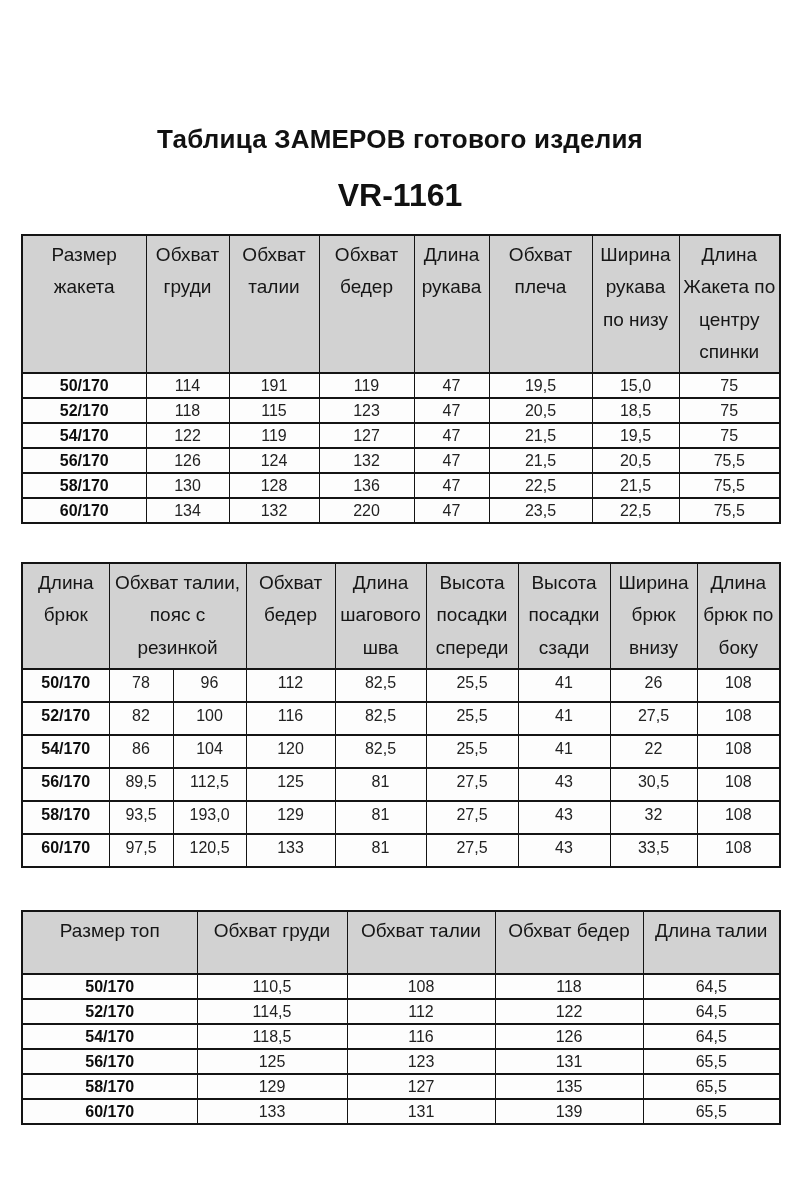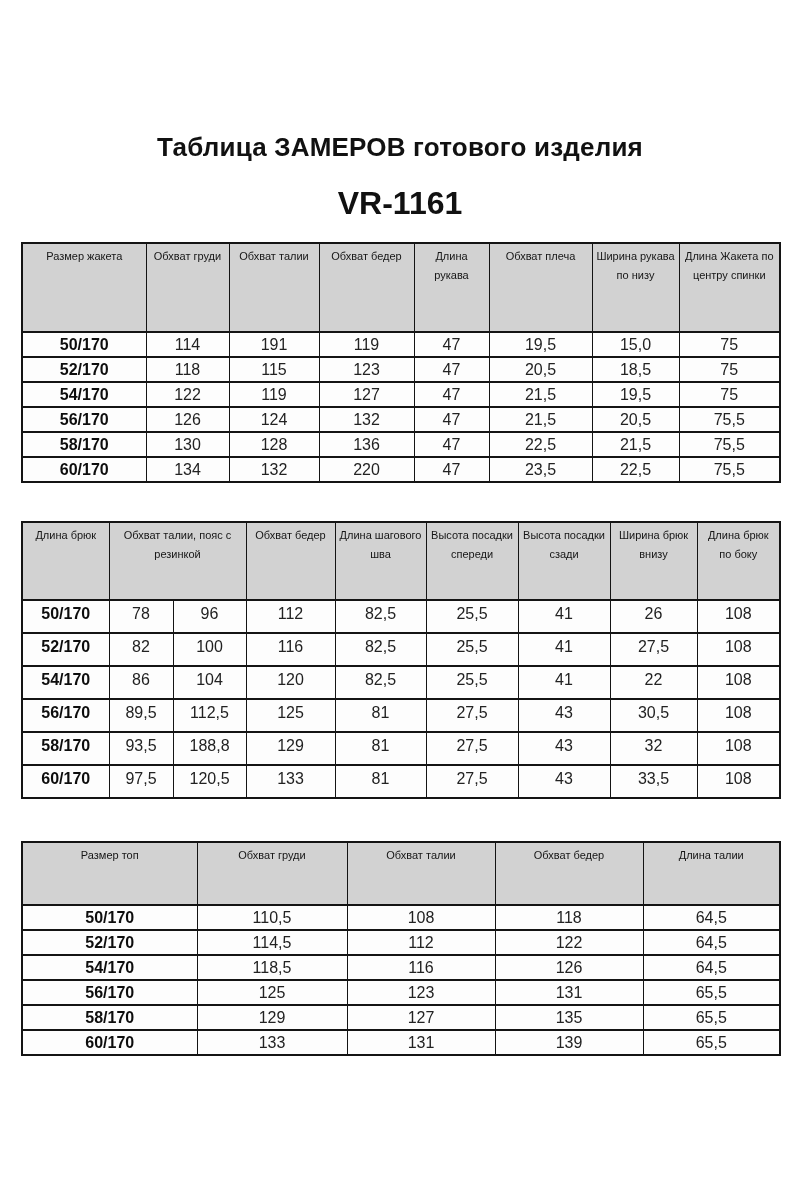--- a/index.html
+++ b/index.html
@@ -7,21 +7,21 @@
     padding: 0;
     background: #ffffff;
     width: 800px;
     height: 1200px;
     font-family: "Liberation Sans", sans-serif;
     color: #1a1a1a;
     -webkit-font-smoothing: antialiased;
   }
   .page {
     width: 758px;
-    margin: 12px auto;
+    margin: 4px auto;
     padding-top: 120px;
     box-sizing: border-box;
     border-radius: 15px;
   }
   .title {
     text-align: center;
     font-weight: bold;
     font-size: 26px;
     letter-spacing: 0.2px;
     margin: 0 0 22px 0;
@@ -45,21 +45,21 @@
     border: 1px solid #141414;
     border-top-width: 2px;
     border-bottom-width: 2px;
     text-align: center;
     overflow: hidden;
     box-sizing: border-box;
   }
   table.meas th {
     background: #d2d2d2;
     font-weight: normal;
-    font-size: 11px;
+    font-size: 19px;
     line-height: 1.7;
     vertical-align: top;
     padding: 3px 3px 4px 3px;
     color: #161616;
   }
   table.meas td {
     font-size: 16px;
     background: #fdfdfd;
     color: #222;
   }
@@ -241,21 +241,21 @@
           <td>125</td>
           <td>81</td>
           <td>27,5</td>
           <td>43</td>
           <td>30,5</td>
           <td>108</td>
         </tr>
         <tr>
           <td class="size-col">58/170</td>
           <td>93,5</td>
-          <td>188,8</td>
+          <td>193,0</td>
           <td>129</td>
           <td>81</td>
           <td>27,5</td>
           <td>43</td>
           <td>32</td>
           <td>108</td>
         </tr>
         <tr>
           <td class="size-col">60/170</td>
           <td>97,5</td>

